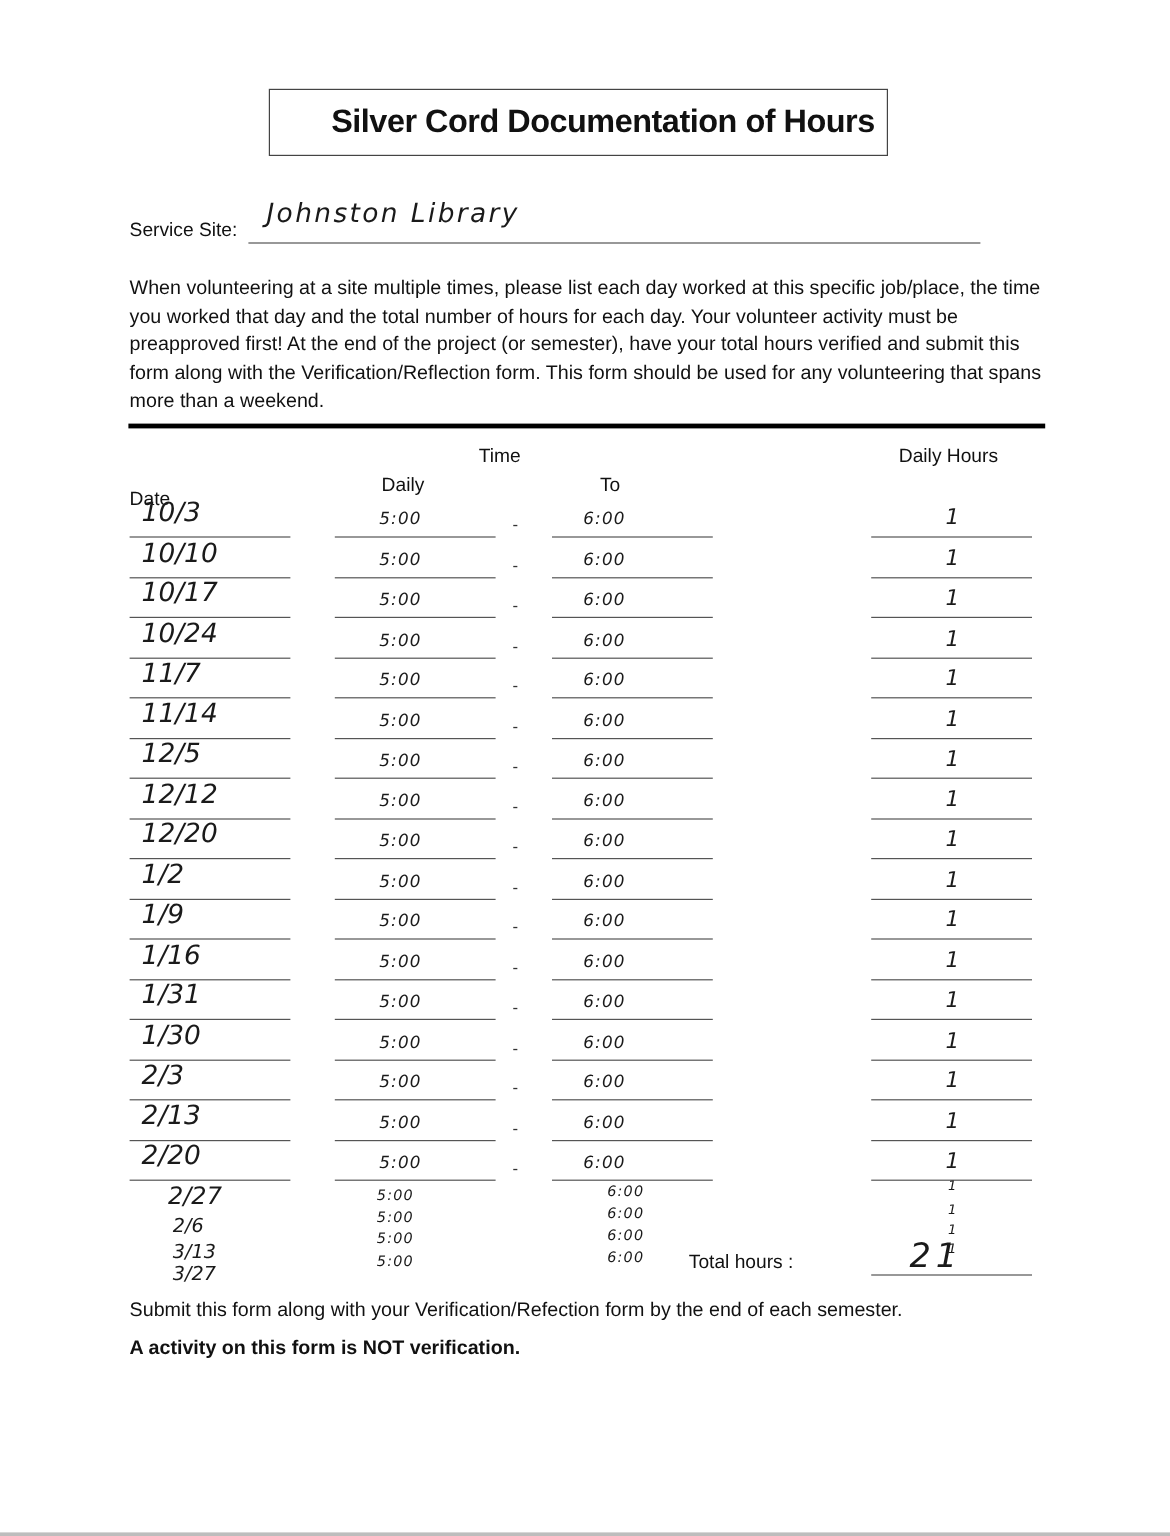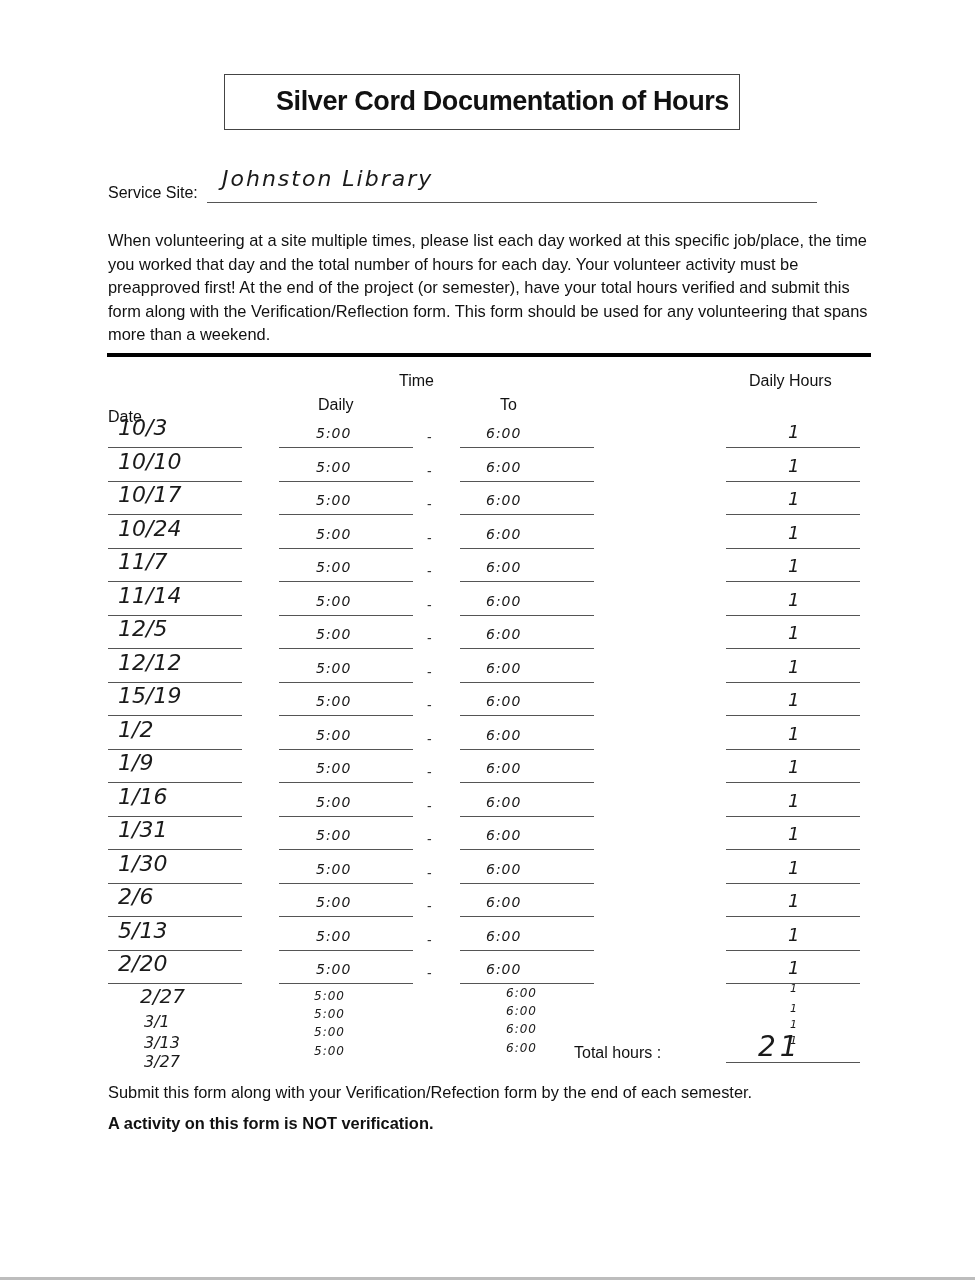--- a/index.html
+++ b/index.html
@@ -126,21 +126,21 @@
       <div class="abs line" style="left:108px;top:682px;width:134px;"></div>
       <div class="abs time-txt hw" style="left:316px;top:660px;">5:00</div>
       <div class="abs line" style="left:279px;top:682px;width:134px;"></div>
       <div class="abs dash" style="left:427px;top:664px;">-</div>
       <div class="abs time-txt hw" style="left:486px;top:660px;">6:00</div>
       <div class="abs line" style="left:460px;top:682px;width:134px;"></div>
       <div class="abs hrs-txt hw" style="left:788px;top:656px;">1</div>
       <div class="abs line" style="left:726px;top:682px;width:134px;"></div>
     </div>
     <div>
-      <div class="abs date-txt hw" style="left:118px;top:683px;">15/19</div>
+      <div class="abs date-txt hw" style="left:118px;top:683px;">12/20</div>
       <div class="abs line" style="left:108px;top:715px;width:134px;"></div>
       <div class="abs time-txt hw" style="left:316px;top:693px;">5:00</div>
       <div class="abs line" style="left:279px;top:715px;width:134px;"></div>
       <div class="abs dash" style="left:427px;top:697px;">-</div>
       <div class="abs time-txt hw" style="left:486px;top:693px;">6:00</div>
       <div class="abs line" style="left:460px;top:715px;width:134px;"></div>
       <div class="abs hrs-txt hw" style="left:788px;top:689px;">1</div>
       <div class="abs line" style="left:726px;top:715px;width:134px;"></div>
     </div>
     <div>
@@ -192,32 +192,32 @@
       <div class="abs line" style="left:108px;top:883px;width:134px;"></div>
       <div class="abs time-txt hw" style="left:316px;top:861px;">5:00</div>
       <div class="abs line" style="left:279px;top:883px;width:134px;"></div>
       <div class="abs dash" style="left:427px;top:865px;">-</div>
       <div class="abs time-txt hw" style="left:486px;top:861px;">6:00</div>
       <div class="abs line" style="left:460px;top:883px;width:134px;"></div>
       <div class="abs hrs-txt hw" style="left:788px;top:857px;">1</div>
       <div class="abs line" style="left:726px;top:883px;width:134px;"></div>
     </div>
     <div>
-      <div class="abs date-txt hw" style="left:118px;top:884px;">2/6</div>
+      <div class="abs date-txt hw" style="left:118px;top:884px;">2/3</div>
       <div class="abs line" style="left:108px;top:916px;width:134px;"></div>
       <div class="abs time-txt hw" style="left:316px;top:894px;">5:00</div>
       <div class="abs line" style="left:279px;top:916px;width:134px;"></div>
       <div class="abs dash" style="left:427px;top:898px;">-</div>
       <div class="abs time-txt hw" style="left:486px;top:894px;">6:00</div>
       <div class="abs line" style="left:460px;top:916px;width:134px;"></div>
       <div class="abs hrs-txt hw" style="left:788px;top:890px;">1</div>
       <div class="abs line" style="left:726px;top:916px;width:134px;"></div>
     </div>
     <div>
-      <div class="abs date-txt hw" style="left:118px;top:918px;">5/13</div>
+      <div class="abs date-txt hw" style="left:118px;top:918px;">2/13</div>
       <div class="abs line" style="left:108px;top:950px;width:134px;"></div>
       <div class="abs time-txt hw" style="left:316px;top:928px;">5:00</div>
       <div class="abs line" style="left:279px;top:950px;width:134px;"></div>
       <div class="abs dash" style="left:427px;top:932px;">-</div>
       <div class="abs time-txt hw" style="left:486px;top:928px;">6:00</div>
       <div class="abs line" style="left:460px;top:950px;width:134px;"></div>
       <div class="abs hrs-txt hw" style="left:788px;top:924px;">1</div>
       <div class="abs line" style="left:726px;top:950px;width:134px;"></div>
     </div>
     <div>
@@ -233,21 +233,21 @@
     </div>
   </div>
 <div id="extras">
     <div>
       <div class="abs hw" style="left:140px;top:984px;font-size:20px;">2/27</div>
       <div class="abs hw" style="left:314px;top:989px;font-size:12px;letter-spacing:1px;">5:00</div>
       <div class="abs hw" style="left:506px;top:986px;font-size:12px;letter-spacing:1px;">6:00</div>
       <div class="abs hw" style="left:790px;top:982px;font-size:11px;">1</div>
     </div>
     <div>
-      <div class="abs hw" style="left:144px;top:1012px;font-size:16px;">3/1</div>
+      <div class="abs hw" style="left:144px;top:1012px;font-size:16px;">2/6</div>
       <div class="abs hw" style="left:314px;top:1007px;font-size:12px;letter-spacing:1px;">5:00</div>
       <div class="abs hw" style="left:506px;top:1004px;font-size:12px;letter-spacing:1px;">6:00</div>
       <div class="abs hw" style="left:790px;top:1002px;font-size:11px;">1</div>
     </div>
     <div>
       <div class="abs hw" style="left:144px;top:1033px;font-size:16px;">3/13</div>
       <div class="abs hw" style="left:314px;top:1025px;font-size:12px;letter-spacing:1px;">5:00</div>
       <div class="abs hw" style="left:506px;top:1022px;font-size:12px;letter-spacing:1px;">6:00</div>
       <div class="abs hw" style="left:790px;top:1018px;font-size:11px;">1</div>
     </div>

